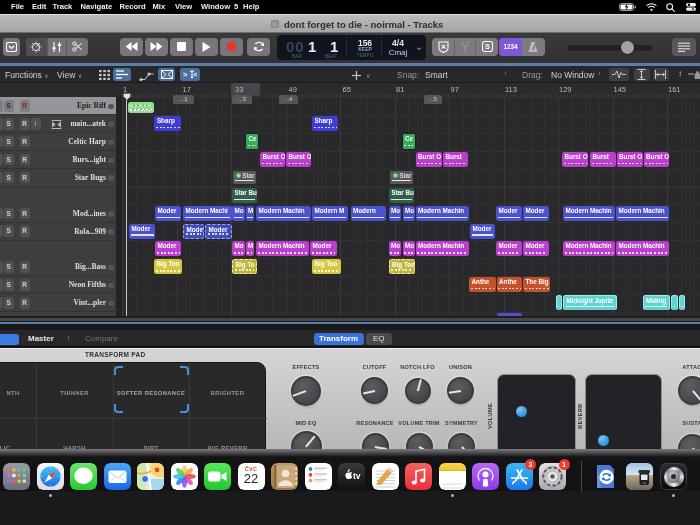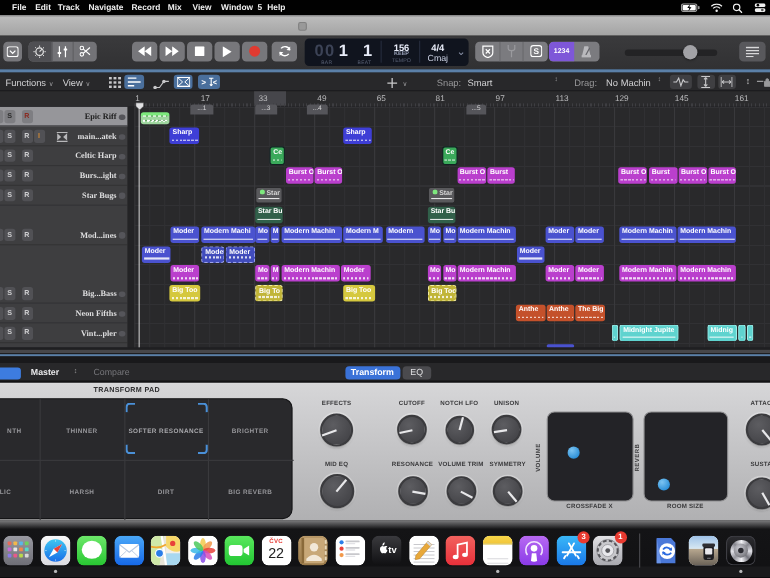--- a/index.html
+++ b/index.html
@@ -67,21 +67,21 @@
 #panel{left:0;top:348px;width:700px;height:125px;background:linear-gradient(#d6d6d8,#b0b0b2);border-top:1px solid #ededef;}
 #padpanel{position:absolute;left:-12px;top:13px;width:277.5px;height:109.5px;background:#29292c;border-radius:9px;border:1px solid #141416;}
 .padlab{position:absolute;font-size:5.8px;font-weight:bold;color:#96969a;letter-spacing:.4px;white-space:nowrap;}
 .klab{position:absolute;font-size:5.6px;font-weight:bold;color:#3a3a3c;letter-spacing:.2px;white-space:nowrap;text-align:center;}
 .knob{position:absolute;border-radius:50%;background:radial-gradient(circle at 38% 32%,#5d5d61,#47474b 70%);border:2px solid #3b3b3e;box-shadow:0 1px 2px rgba(0,0,0,.35),0 0 0 1.5px rgba(255,255,255,.35);}
 .kline{position:absolute;left:50%;top:50%;width:1.8px;margin-left:-.9px;background:#e8e8ea;transform-origin:50% 0%;}
 .xy{position:absolute;background:#232327;border-radius:7px;border:1px solid #8e8e90;}
 .xydot{position:absolute;width:11px;height:11px;border-radius:50%;background:radial-gradient(circle at 35% 30%,#7cc4f2,#2b8fd8 75%);}
 .vlab{position:absolute;font-size:5.5px;font-weight:bold;color:#3a3a3c;letter-spacing:.4px;transform:rotate(-90deg);transform-origin:center;white-space:nowrap;}
 
-#dock{left:0;top:473px;width:700px;height:42px;background:linear-gradient(#7c7c7e 0px,#2e2e30 6px,#141416 8px,#111113 52px);}
+#dock{left:0;top:449px;width:700px;height:42px;background:linear-gradient(#7c7c7e 0px,#2e2e30 6px,#141416 8px,#111113 52px);}
 .dicon{position:absolute;top:14px;width:27px;height:27px;border-radius:6px;overflow:hidden;}
 .ddot{position:absolute;top:45px;width:3px;height:3px;border-radius:50%;background:#b8b8ba;}
 .badge{position:absolute;width:11px;height:11px;border-radius:50%;background:#e83a30;color:#fff;font-size:7px;font-weight:bold;text-align:center;line-height:11px;z-index:40;}
 </style></head><body>
 <div id="stage">
 
 <div class="ab" id="menubar">
 <span class="mi" style="left:11px">File</span>
 <span class="mi" style="left:32px">Edit</span>
 <span class="mi" style="left:52.5px">Track</span>
@@ -109,20 +109,21 @@
       </svg>
 <svg class="ab" style="left:685.5px;top:3px" width="10" height="8" viewBox="0 0 10 8">
 <rect x="0" y="0" width="10" height="3.4" rx="1.7" fill="#f0f0f0"></rect>
         <circle cx="3" cy="1.7" r="1.2" fill="#000"></circle>
 <rect x="0" y="4.4" width="10" height="3.4" rx="1.7" fill="#f0f0f0"></rect>
         <circle cx="7" cy="6.1" r="1.2" fill="#555"></circle>
       </svg>
 </div>
 <div class="ab" id="titlebar">
       <span id="proxyicon"></span>
+      <span id="title">dont forget to die - noirmal - Tracks</span>
     </div>
 <div class="ab" id="toolbar">
 <div class="tbtn" style="left:3px;width:17px">
         <svg width="11" height="10" viewBox="0 0 11 10" style="margin-top:4px">
 <rect x="0.5" y="0.5" width="10" height="9" rx="2" fill="none" stroke="#fff" stroke-width="1.1"></rect>
 <path d="M3 4 L5.5 6.5 L8 4" stroke="#fff" stroke-width="1.2" fill="none"></path>
         </svg>
       </div>
 <div class="tbtn" style="left:26px;width:61.5px;background:#737377;overflow:hidden">
 <div class="tcell" style="left:0;width:20.5px;background:#4f4f53;border-radius:4px 0 0 4px">
@@ -305,21 +306,21 @@
         <g stroke="#c8c8ca" stroke-width="1.2">
           <line x1="4.5" y1="0" x2="4.5" y2="9"></line>
           <line x1="0" y1="4.5" x2="9" y2="4.5"></line>
         </g>
       </svg>
 <span class="t2txt" style="left:366px"><span class="t2chev">∨</span></span>
 <span class="t2txt" style="left:397px;color:#98989a">Snap:</span>
 <span class="t2txt" style="left:425px">Smart</span>
 <span class="ab" style="left:504px;top:4px;font-size:6px;color:#9a9a9c">↕</span>
 <span class="t2txt" style="left:522px;color:#98989a">Drag:</span>
-<span class="t2txt" style="left:551px">No Machin</span>
+<span class="t2txt" style="left:551px">No Window</span>
 <span class="ab" style="left:598px;top:4px;font-size:6px;color:#9a9a9c">↕</span>
 <div class="gbtn" style="left:609px;width:19.5px">
         <svg width="14" height="9" viewBox="0 0 14 9">
           <path d="M0 4.5 H3 L5 1 L7 8 L9 2.5 L10.5 4.5 H14" stroke="#c8c8ca" stroke-width="1" fill="none"></path>
         </svg>
       </div>
 <div class="gbtn" style="left:633.5px;width:16px">
         <svg width="9" height="11" viewBox="0 0 9 11">
           <g stroke="#c8c8ca" stroke-width="1">
             <line x1="0.5" y1="0.5" x2="8.5" y2="0.5"></line>
@@ -482,20 +483,27 @@
 <span class="hname" style="">Star Bugs</span>
           <span class="hdot"></span>
         </div>
 <div class="hrow" style="top:107.4px;">
 <div class="hb" style="left:-6px;width:9px;"></div>
 <div class="hb" style="left:4px;width:9.5px;">S</div>
 <div class="hb" style="left:19.5px;width:10px;">R</div>
 <span class="hname" style="">Mod...ines</span>
           <span class="hdot"></span>
         </div>
+<div class="hrow" style="top:125.29999999999998px;">
+<div class="hb" style="left:-6px;width:9px;"></div>
+<div class="hb" style="left:4px;width:9.5px;">S</div>
+<div class="hb" style="left:19.5px;width:10px;">R</div>
+<span class="hname" style="">Rola...909</span>
+          <span class="hdot"></span>
+        </div>
 <div class="hrow" style="top:161.1px;">
 <div class="hb" style="left:-6px;width:9px;"></div>
 <div class="hb" style="left:4px;width:9.5px;">S</div>
 <div class="hb" style="left:19.5px;width:10px;">R</div>
 <span class="hname" style="">Big...Bass</span>
           <span class="hdot"></span>
         </div>
 <div class="hrow" style="top:178.99999999999997px;">
 <div class="hb" style="left:-6px;width:9px;"></div>
 <div class="hb" style="left:4px;width:9.5px;">S</div>

